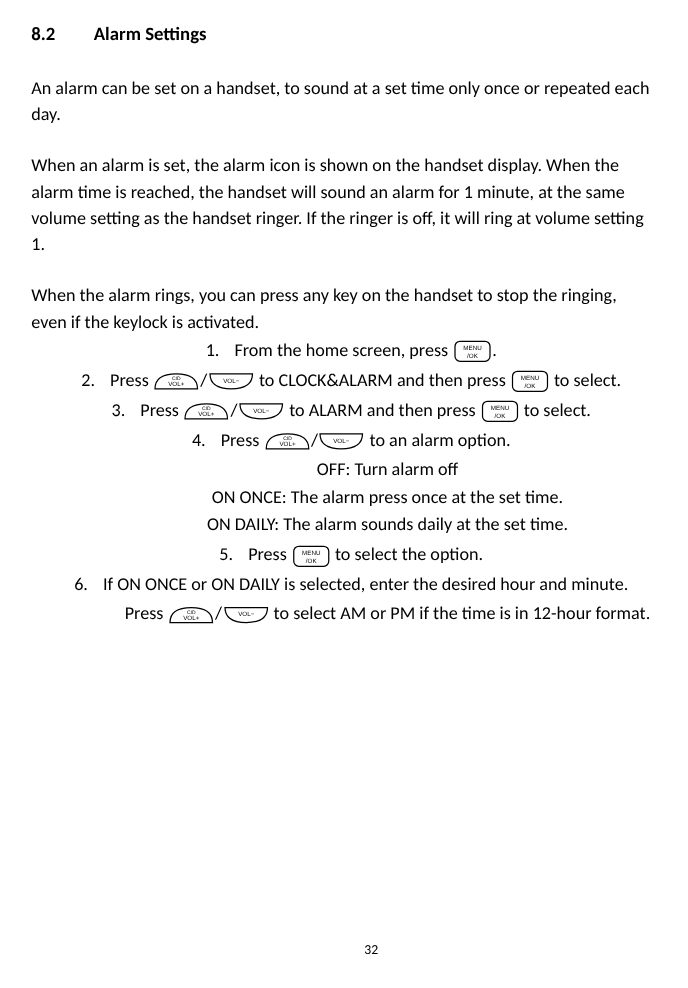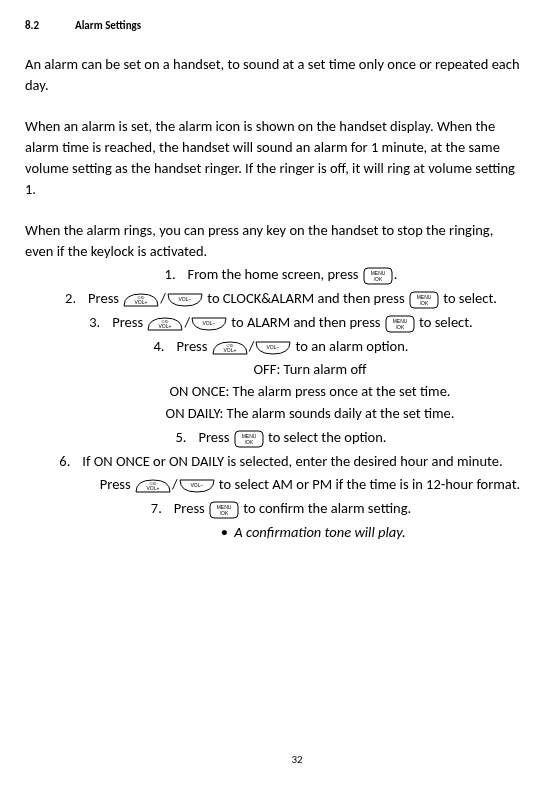--- a/index.html
+++ b/index.html
@@ -9,21 +9,21 @@
       background: #fff;
       font-family: Calibri, Arial, sans-serif;
       font-size: 14.5px;
       color: #000;
       padding: 18px 25px 10px 25px;
       line-height: 1.45;
       position: relative;
     }
     .section-header {
       font-weight: bold;
-      font-size: 11px;
+      font-size: 15px;
       margin-bottom: 2px;
     }
     .section-num { display: inline-block; width: 50px; }
     p { margin-bottom: 1px; margin-top: 20px; }
     ol { list-style: none; margin-top: 2px; }
     ol > li { margin-bottom: 3px; padding-left: 35px; text-indent: -35px; text-align: center; }
     ol > li .num { display: inline-block; width: 35px; text-indent: 0; }
     .sublist { padding-left: 35px; margin-top: 2px; margin-bottom: 2px; }
     .sublist div { margin-bottom: 1px; text-indent: 0; }
     .note-bullet { padding-left: 55px; text-indent: -20px; margin-top: 3px; margin-bottom: 3px;}
@@ -128,27 +128,17 @@
             <path d="M1 14 Q1 2 18 2 Q35 2 35 14 Z" fill="none" stroke="#000" stroke-width="1"></path>
             <text x="18" y="7" font-size="4" text-anchor="middle" font-family="Arial">CID</text>
             <text x="18" y="12" font-size="5" text-anchor="middle" font-family="Arial">VOL+</text>
           </svg></span><span>/</span><span class="key"><svg width="36" height="16">
             <path d="M1 2 Q1 14 18 14 Q35 14 35 2 Z" fill="none" stroke="#000" stroke-width="1"></path>
             <text x="18" y="9" font-size="5" text-anchor="middle" font-family="Arial">VOL−</text>
           </svg></span><span> to select </span><b>AM</b><span> or </span><b>PM</b><span> if the time is in 12-hour format.</span>
     </div>
   </li>
 
-  <li>
-    <span class="num">7.</span><span>Press </span><span class="key"><svg width="30" height="18">
-          <rect x="1" y="1" width="28" height="16" rx="4" fill="none" stroke="#000" stroke-width="1"></rect>
-          <text x="15" y="8" font-size="5" text-anchor="middle" font-family="Arial">MENU</text>
-          <text x="15" y="14" font-size="5" text-anchor="middle" font-family="Arial">/OK</text>
-        </svg></span><span> to confirm the alarm setting.</span>
-    <div class="note-bullet">
-      <span class="dot">•</span><span class="italic">A confirmation tone will play.</span>
-    </div>
-  </li>
 
 
 </ol>
 
 <div class="pagenum">32</div>
 
 </body></html>

